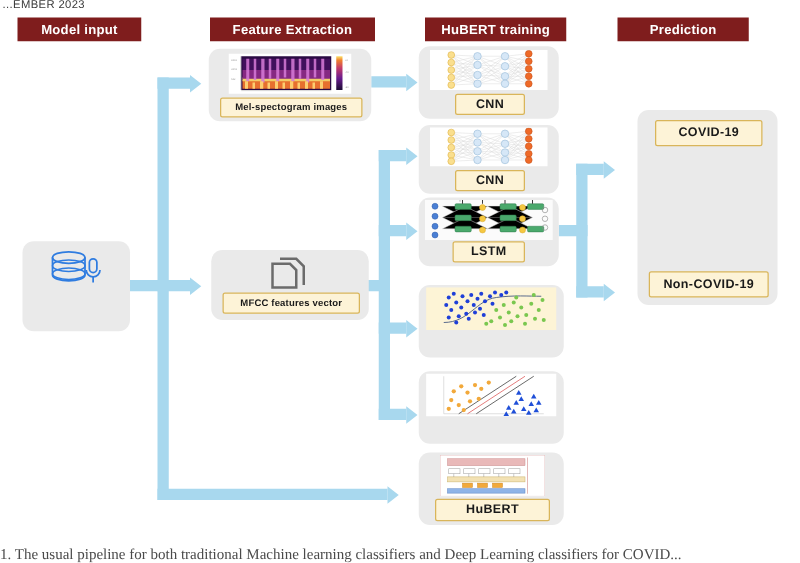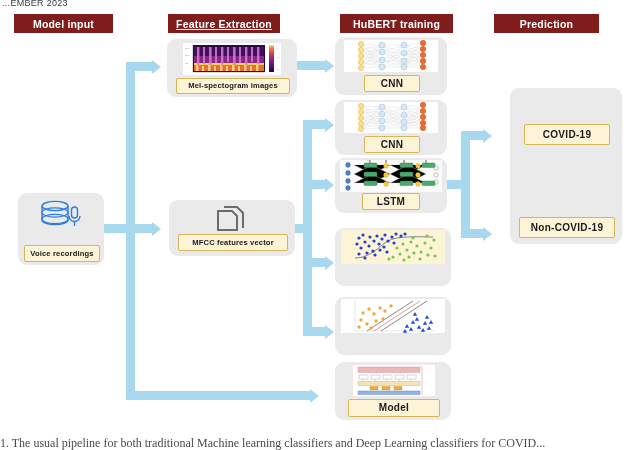--- a/index.html
+++ b/index.html
@@ -42,21 +42,21 @@
            white-space:nowrap;overflow:hidden;}
 </style>
 </head>
 <body>
 
 <div id="stage">
 
   <div class="runhead">...EMBER 2023</div>
 
   <div class="colhead" style="left:14px;top:14px;width:99px;">Model input</div>
-  <div class="colhead" style="left:168px;top:14px;width:112px;text-decoration:underline;">Feature Extraction</div>
+  <div class="colhead" style="left:168px;top:14px;width:132px;">Feature Extraction</div>
   <div class="colhead" style="left:340px;top:14px;width:113px;">HuBERT training</div>
   <div class="colhead" style="left:494px;top:14px;width:105px;">Prediction</div>
 
   <div class="abar" style="left:100px;top:224px;width:30px;height:9px;"></div>
 
   <div class="abar" style="left:126px;top:62px;width:9px;height:338px;"></div>
 
   <div class="abar" style="left:126px;top:62px;width:26px;height:9px;"></div>
   <div class="ahead right" style="left:152px;top:59.5px;"></div>
 
@@ -92,21 +92,20 @@
     <svg width="46" height="34" viewBox="0 0 46 34" style="position:absolute;left:20px;top:7px;">
       <ellipse cx="17" cy="6" rx="13" ry="4.6" fill="none" stroke="#2f7ce0" stroke-width="1.4"></ellipse>
       <path d="M4 6 V20 a13 4.6 0 0 0 26 0 V6" fill="none" stroke="#2f7ce0" stroke-width="1.4"></path>
       <ellipse cx="17" cy="12.5" rx="13" ry="4.6" fill="none" stroke="#2f7ce0" stroke-width="1.2"></ellipse>
       <ellipse cx="17" cy="19" rx="13" ry="4.6" fill="none" stroke="#2f7ce0" stroke-width="1.2"></ellipse>
       <rect x="33.5" y="7" width="6" height="11" rx="3" fill="none" stroke="#2f7ce0" stroke-width="1.4"></rect>
       <path d="M31 16 a5.5 5.5 0 0 0 11 0" fill="none" stroke="#2f7ce0" stroke-width="1.4"></path>
       <line x1="36.5" y1="21.5" x2="36.5" y2="26" stroke="#2f7ce0" stroke-width="1.4"></line>
     </svg>
   </div>
-  <div class="chip" style="left:24px;top:245px;width:74px;height:15px;">Voice recordings</div>
 
   <div class="card" style="left:167px;top:39px;width:130px;height:58px;"></div>
   <div class="thumb" style="left:183px;top:43px;width:98px;height:32px;">
     <svg width="98" height="32" viewBox="0 0 98 32">
       <defs>
         <linearGradient id="specg" x1="0" y1="1" x2="0" y2="0">
           <stop offset="0%" stop-color="#1b0b33"></stop>
           <stop offset="35%" stop-color="#6a1b8f"></stop>
           <stop offset="65%" stop-color="#c43b6a"></stop>
           <stop offset="88%" stop-color="#f0802c"></stop>
@@ -437,21 +436,21 @@
       <g stroke="#777" stroke-width="0.3">
         <line x1="11" y1="15" x2="11" y2="17.5"></line>
           <line x1="23" y1="15" x2="23" y2="17.5"></line>
         <line x1="35" y1="15" x2="35" y2="17.5"></line>
           <line x1="47" y1="15" x2="47" y2="17.5"></line>
         <line x1="59" y1="15" x2="59" y2="17.5"></line>
       </g>
       <line x1="70" y1="2" x2="70" y2="31" stroke="#d9a0a0" stroke-width="0.6"></line>
     </svg>
   </div>
-  <div class="chip big" style="left:348px;top:399px;width:90px;height:16px;">Model</div>
+  <div class="chip big" style="left:348px;top:399px;width:90px;height:16px;">HuBERT</div>
 
   <div class="card" style="left:510px;top:88px;width:112px;height:156px;"></div>
-  <div class="chip big" style="left:524px;top:96px;width:84px;height:19px;margin-top:28px;">COVID-19</div>
+  <div class="chip big" style="left:524px;top:96px;width:84px;height:19px;">COVID-19</div>
   <div class="chip big" style="left:519px;top:217px;width:94px;height:19px;">Non-COVID-19</div>
 
   <div class="caption">1.  The usual pipeline for both traditional Machine learning classifiers and Deep Learning classifiers for COVID...</div>
 
 </div>
 
 </body></html>

